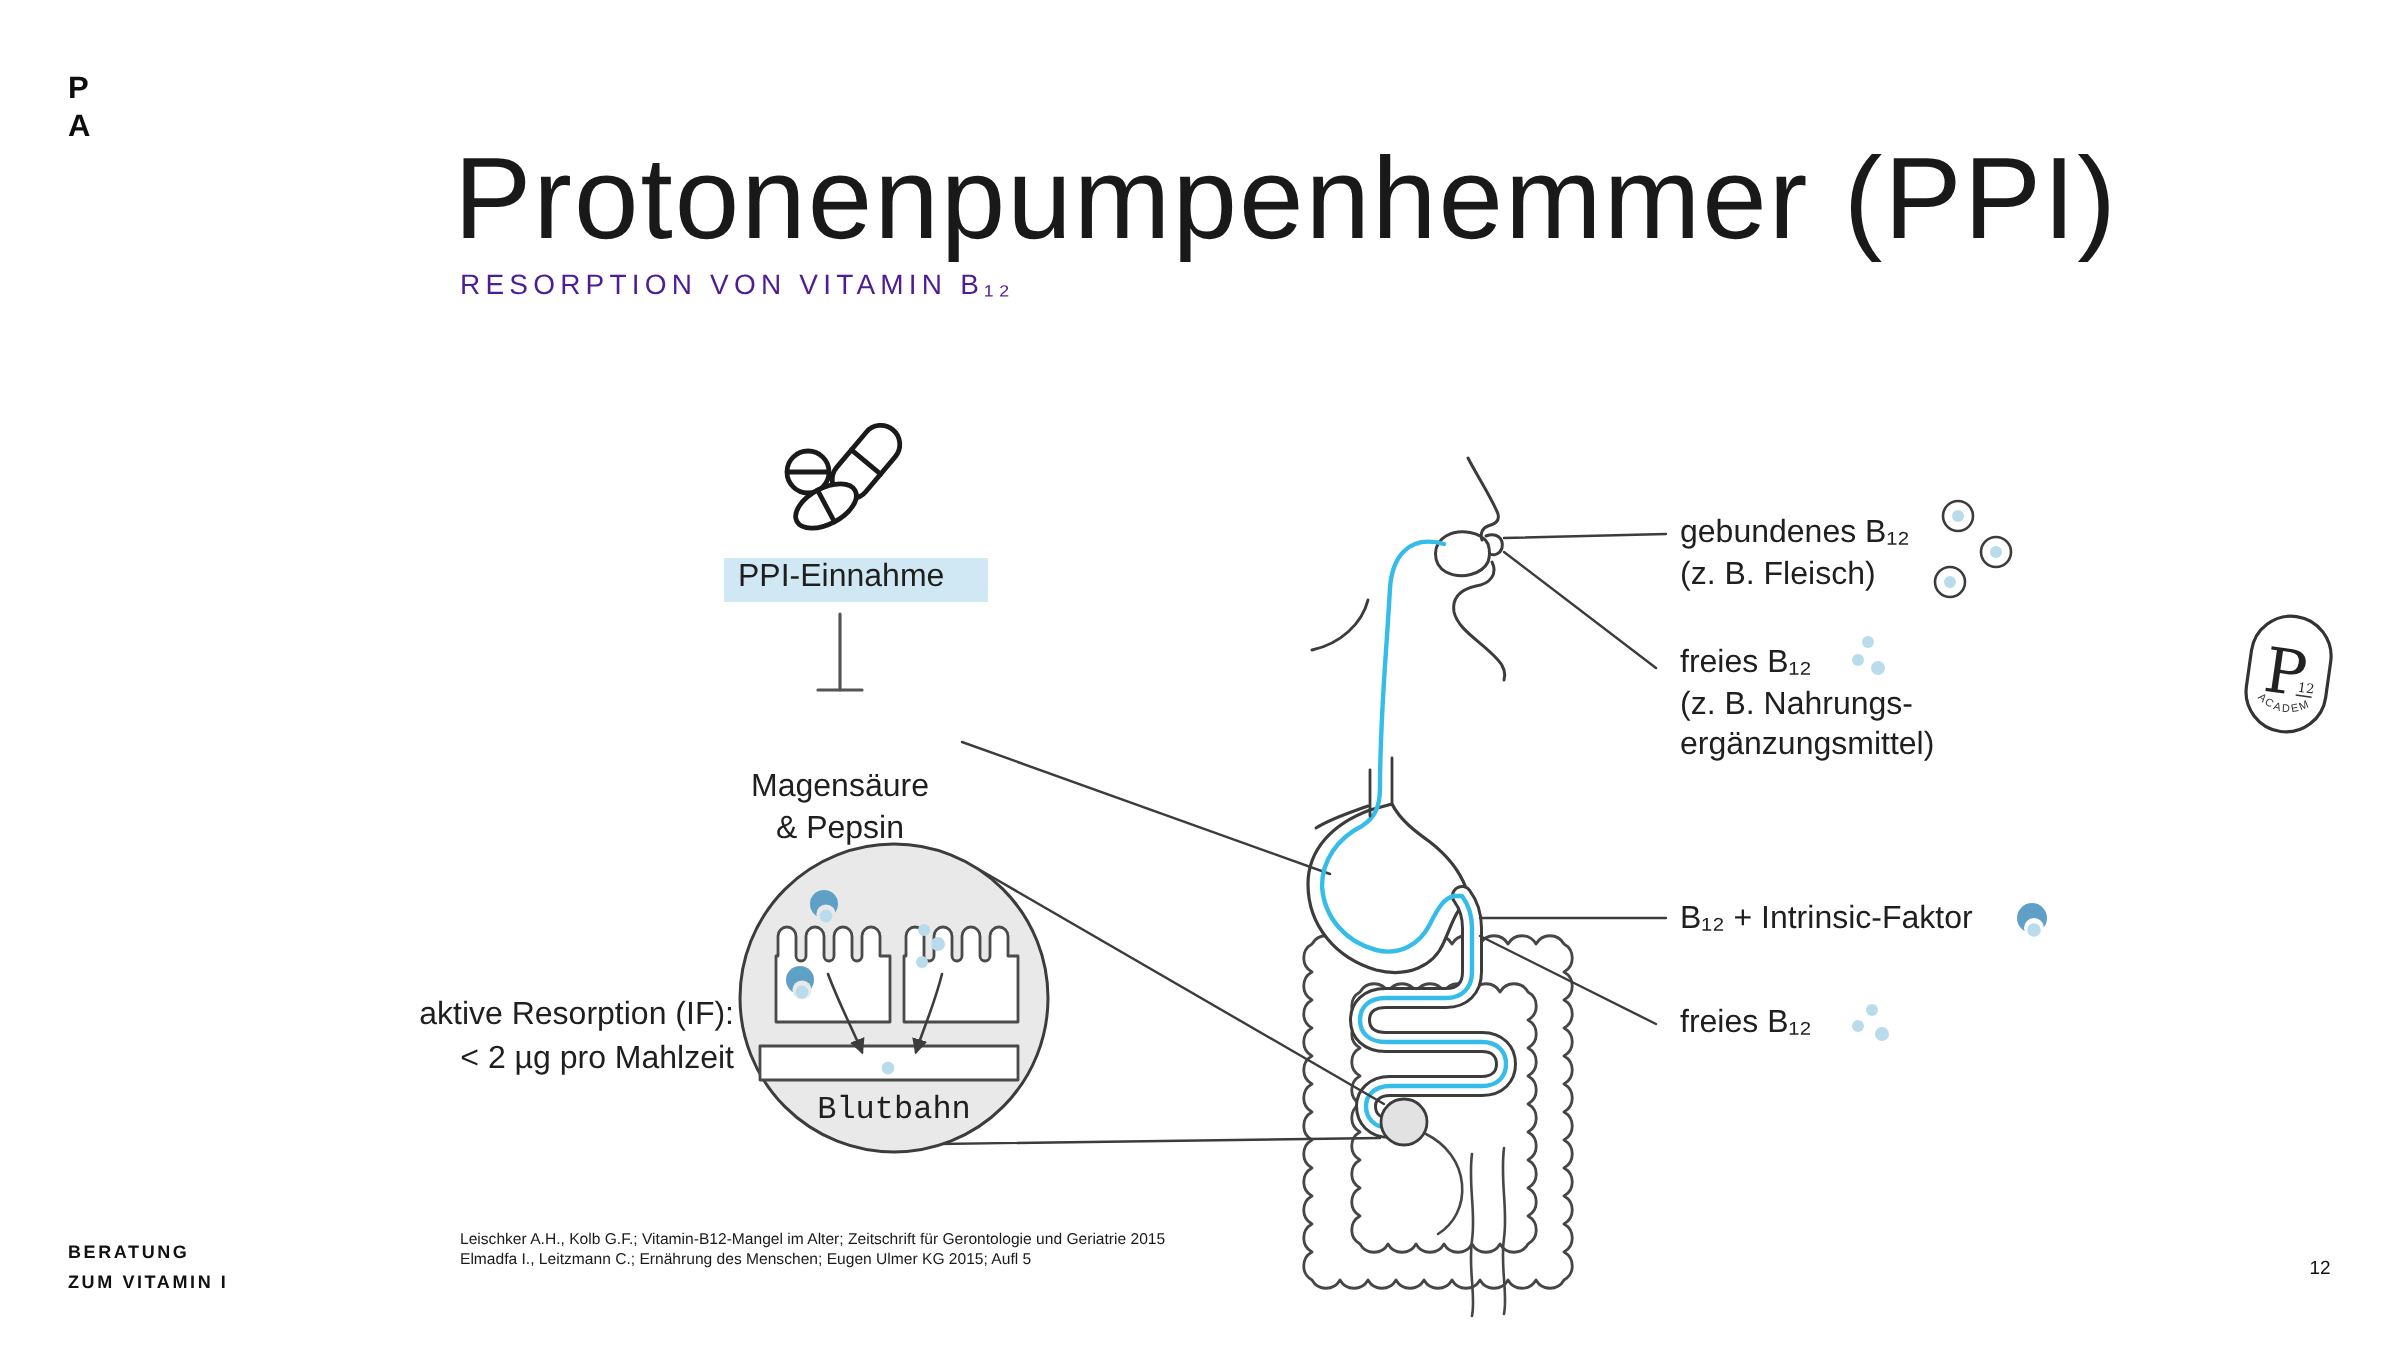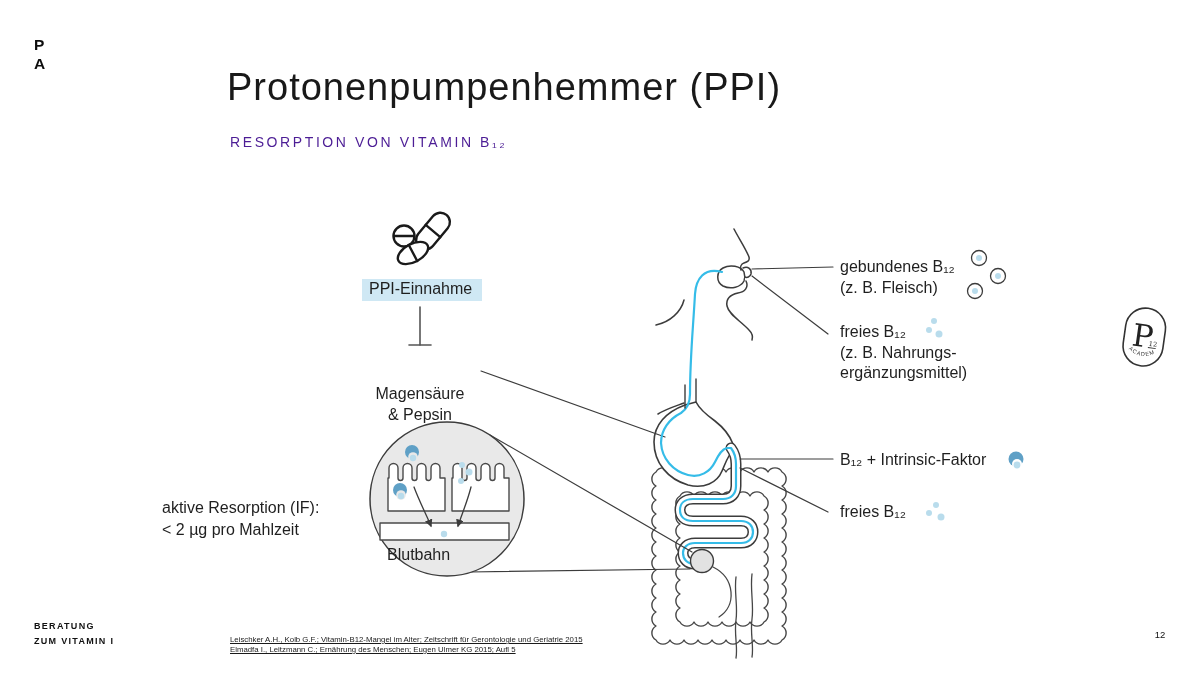--- a/index.html
+++ b/index.html
@@ -9,36 +9,36 @@
     --c-crescent:#5fa0c6;
     --c-gray:#e9e9e9;
     --c-ink:#3c3c3c;
   }
   *{margin:0;padding:0;box-sizing:border-box;}
   html,body{width:1200px;height:675px;background:#fff;overflow:hidden;
     font-family:"Liberation Sans","DejaVu Sans",sans-serif;color:#1f1f1f;}
   .stage{position:relative;width:1200px;height:675px;background:#fff;}
   .abs{position:absolute;}
   .logo{left:34px;top:35px;font-weight:800;font-size:15.5px;line-height:19px;color:#0d0d0d;}
-  .title{left:227px;top:66px;font-size:38px;font-weight:300;letter-spacing:1px;color:#191919;}
+  .title{left:227px;top:66px;font-size:58px;font-weight:300;letter-spacing:1px;color:#191919;}
   .subtitle{left:230px;top:134px;font-size:14px;letter-spacing:2.6px;font-weight:500;color:#4c1d95;}
   .illu{position:absolute;left:0;top:0;width:1200px;height:675px;}
   .lbl{font-size:16px;color:#1f1f1f;}
-  .ppi-label{left:362px;top:279px;background:var(--c-highlight);padding:1px 10px 3px 7px;font-size:16px;}
+  .ppi-label{left:362px;top:279px;background:var(--c-highlight);padding:1px 22px 3px 7px;font-size:16px;}
   .magensaeure{left:348px;top:361px;width:144px;text-align:center;line-height:20.5px;margin-top:23px;}
-  .aktive{left:162px;top:497px;width:195px;text-align:left;line-height:21.5px;}
+  .aktive{left:172px;top:497px;width:195px;text-align:right;line-height:21.5px;}
   .passive{left:540px;top:496px;line-height:22px;}
-  .blutbahn{left:387px;top:546px;width:120px;text-align:left;}
+  .blutbahn{left:387px;top:546px;width:120px;text-align:center;font-family:Liberation Mono, monospace;}
   .gebundenes{left:840px;top:256px;line-height:21px;}
   .freies-oben{left:840px;top:322px;line-height:20.5px;}
   .intrinsic{left:840px;top:451px;}
   .freies-unten{left:840px;top:503px;}
   .badge{left:1117px;top:305px;width:54px;height:68px;transform:rotate(8deg);}
   .footer-left{left:34px;top:619px;font-size:9px;letter-spacing:1.3px;line-height:15px;font-weight:700;color:#111;}
-  .citations{left:230px;top:635px;font-size:7.8px;line-height:9.8px;color:#1a1a1a;text-decoration:underline;}
+  .citations{left:230px;top:615px;font-size:7.8px;line-height:9.8px;color:#1a1a1a;}
   .page-num{left:1145px;top:629px;width:30px;text-align:center;font-size:9.5px;color:#111;}
 </style>
 </head>
 <body>
 
 <div class="stage">
 
   <div class="abs logo">
     <div>P</div>
     <div>A</div>

